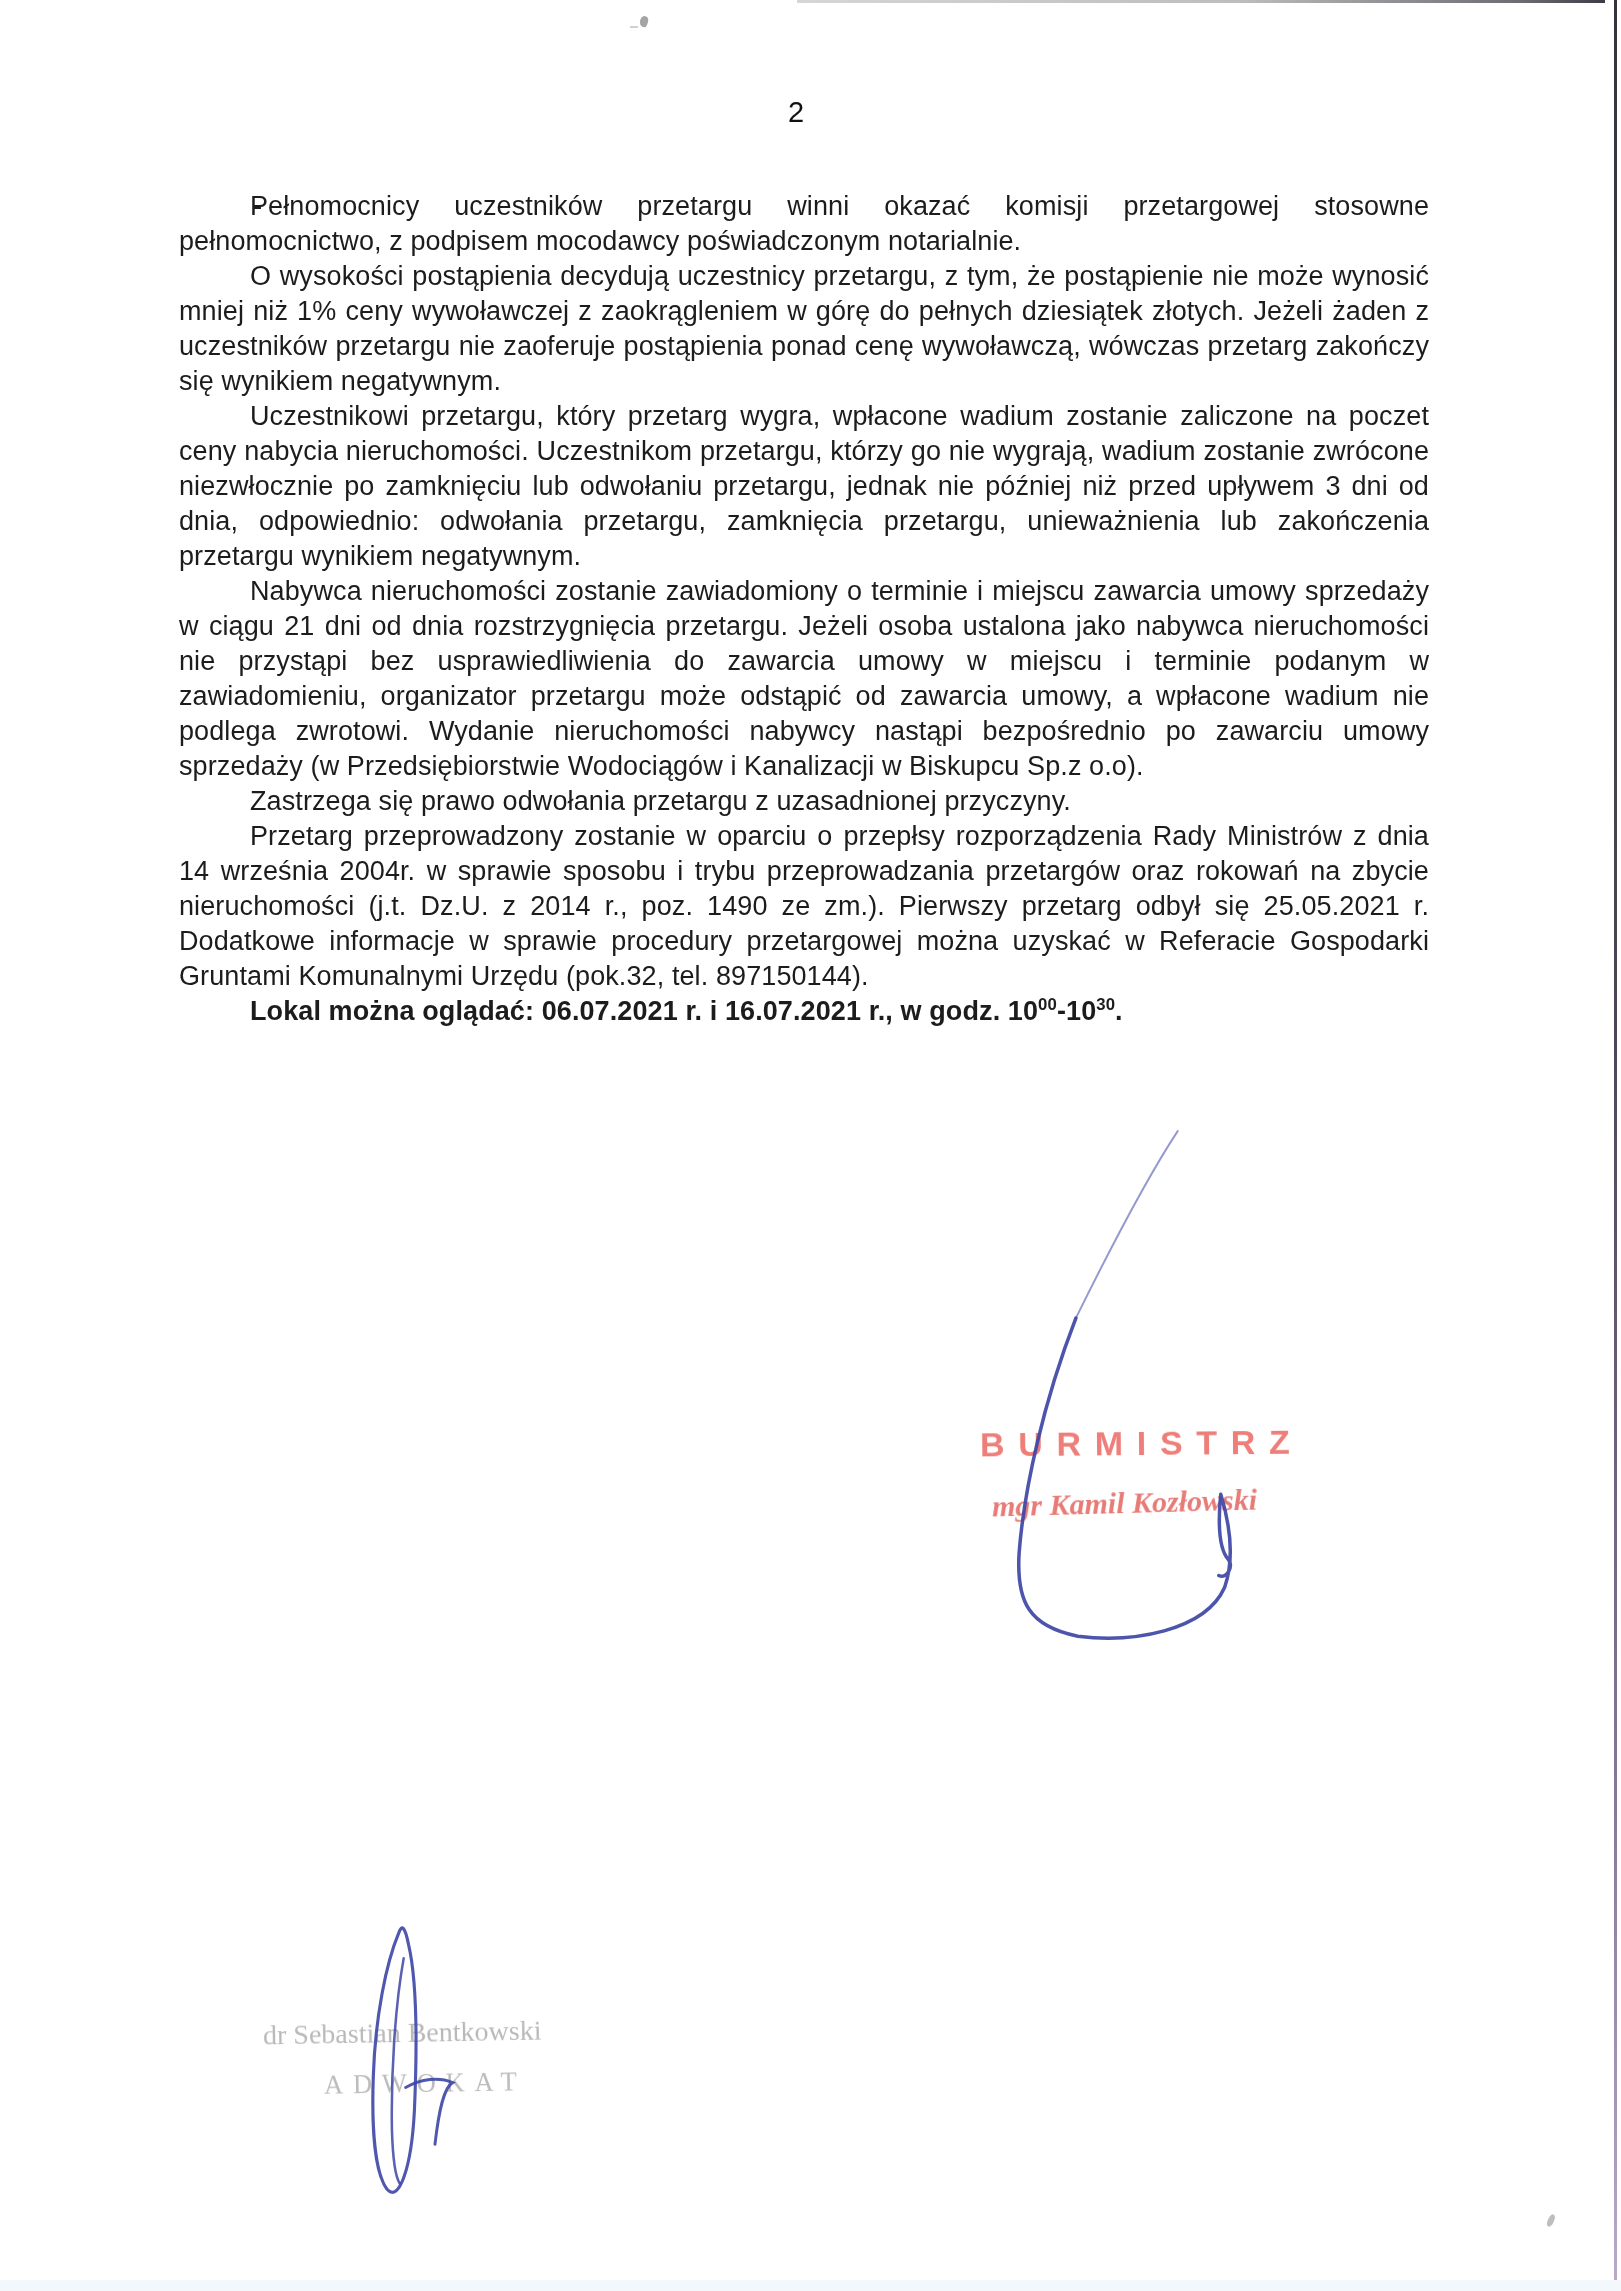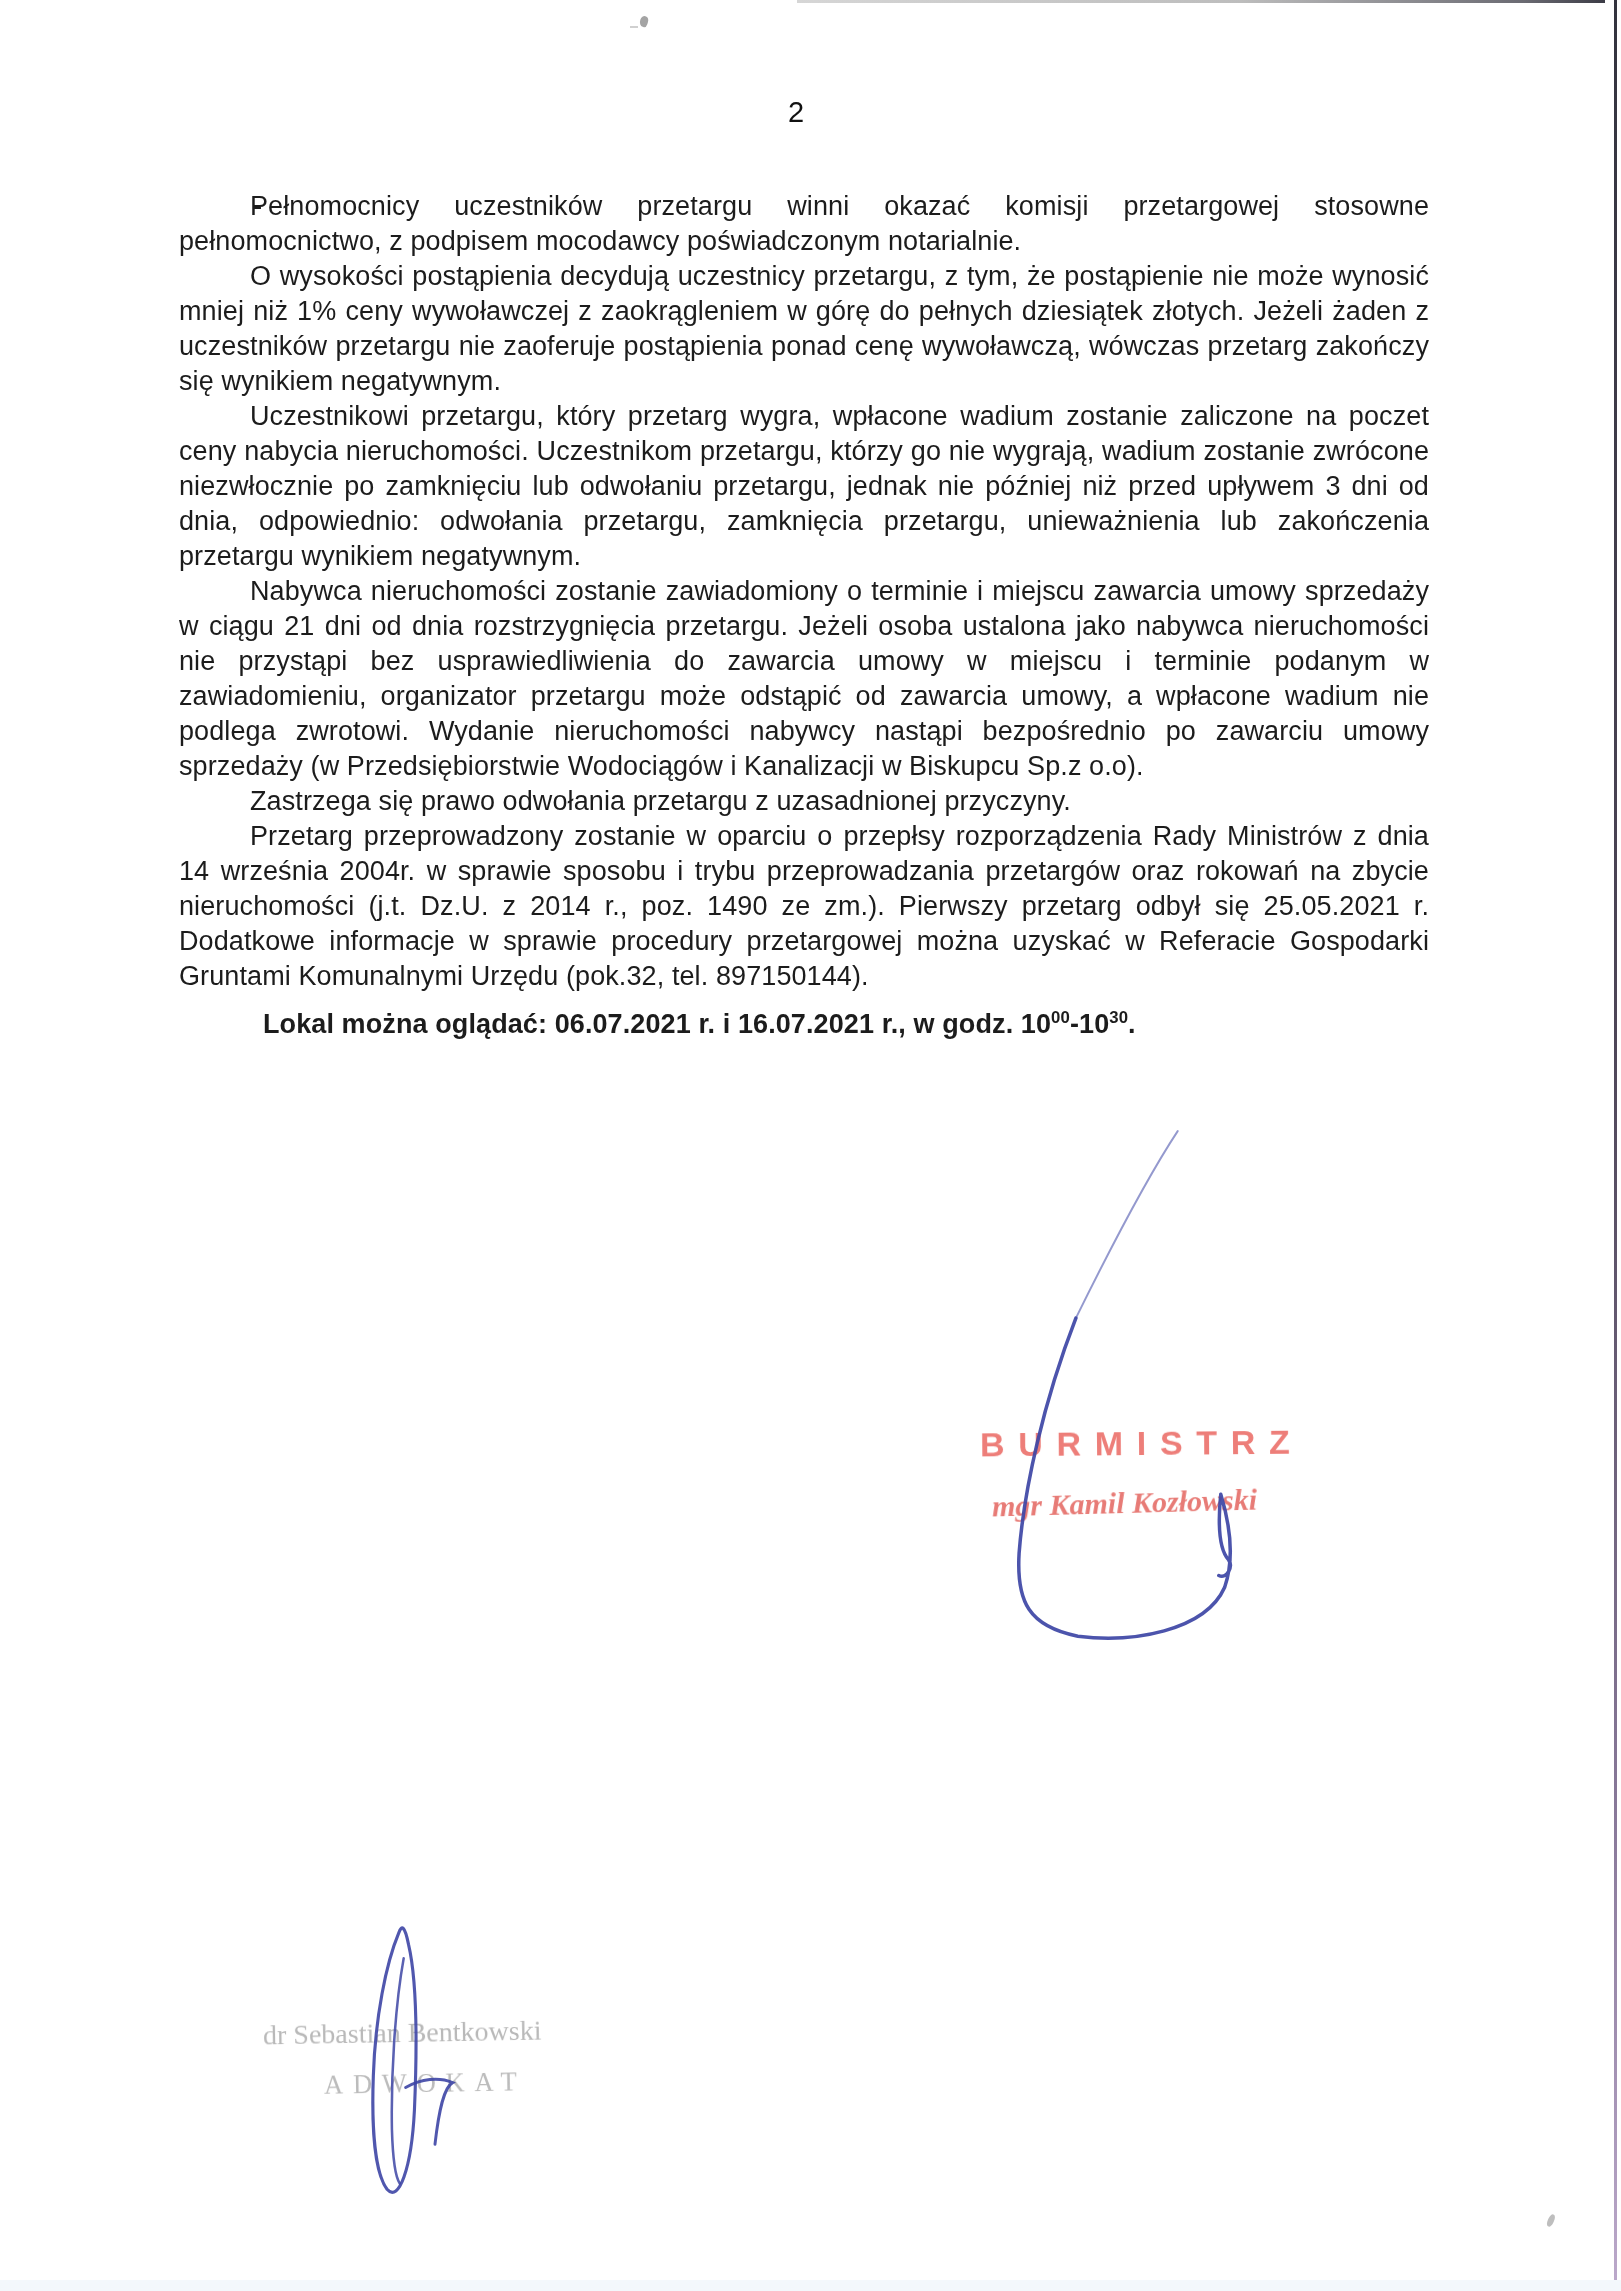--- a/index.html
+++ b/index.html
@@ -17,21 +17,21 @@
   }
   .textblock{
     position:absolute;left:179px;top:189px;width:1250px;
     font-size:27px;line-height:35px;
     text-align:justify;
     letter-spacing:0.1px;
   }
   .bullet{position:relative;padding-left:124px;text-align:left;}
   .bullet .dash{position:absolute;left:74px;top:0;}
   .para{margin:0;text-indent:71px;}
-  .viewing{margin:13px;text-indent:71px;font-weight:bold;text-align:left;}
+  .viewing{margin:0;text-indent:71px;font-weight:bold;text-align:left;}
   .viewing sup{font-size:0.62em;vertical-align:super;line-height:0;}
   
   .stamp-mayor-title{
     position:absolute;left:980px;top:1424px;
     font-size:34px;font-weight:700;letter-spacing:13.7px;
     color:#ea625c;opacity:.82;
     transform:rotate(-0.5deg);
     filter:blur(0.3px);
     white-space:nowrap;
   }

